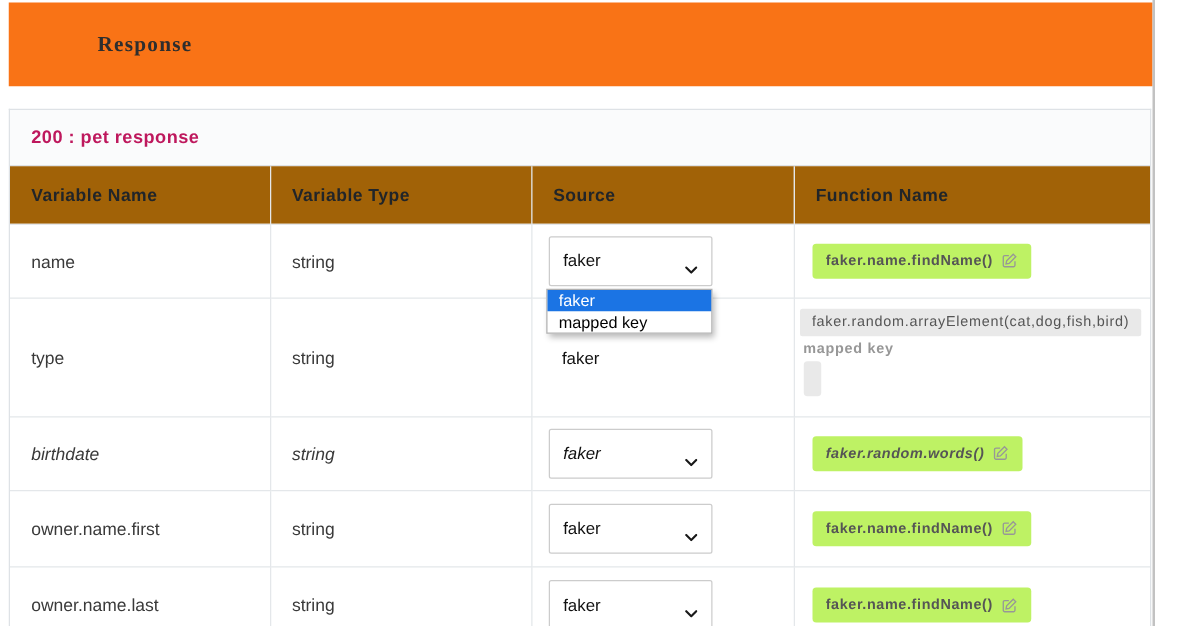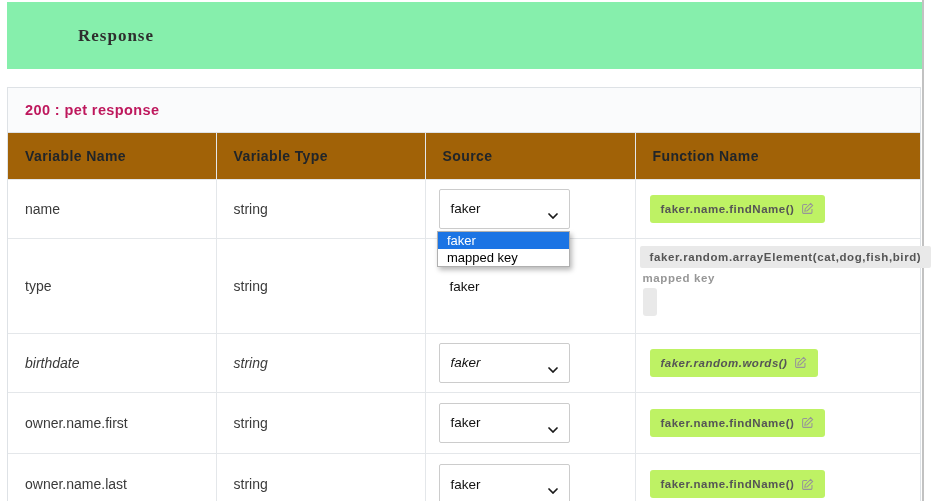--- a/index.html
+++ b/index.html
@@ -1,21 +1,21 @@
 <!DOCTYPE html>
 <html><head>
 <meta charset="utf-8">
 <style>
   * { margin:0; padding:0; box-sizing:border-box; }
   html,body { width:947px; height:501px; overflow:hidden; background:#fff;
               font-family:"Liberation Sans", sans-serif; position:relative; }
 
   
   .band { position:absolute; left:7px; top:2px; width:915px; height:67px;
-          background:#86efac; }
+          background:#f97316; }
   .band-title { position:absolute; left:71px; top:24px;
                 font-family:"Liberation Serif", serif; font-weight:bold;
                 font-size:17px; letter-spacing:1px; color:#2e2e2e; }
 
   
   .vline { position:absolute; left:922px; top:0; width:2px; height:501px;
            background:#c2c2c2; }
 
   
   .panel { position:absolute; left:7px; top:87px; width:914px; height:430px;
@@ -63,21 +63,21 @@
   
   .badge { display:inline-flex; align-items:center; height:28px;
            background:#bef264; border-radius:3px; padding:0 11px;
            font-size:11.5px; font-weight:bold; letter-spacing:.5px;
            color:#555; white-space:nowrap; }
   .badge .edit { margin-left:7px; display:inline-flex; }
 
   
   td.fn-wrap { vertical-align:top; padding:6px 8px 0 4px; line-height:23px; }
   .badge-inline { background:#e9e9e9; border-radius:2px; padding:5px 10px;
-                  font-size:11.5px; font-weight:bold; letter-spacing:.6px;
+                  font-size:11.5px; font-weight:normal; letter-spacing:.6px;
                   color:#555;text-align:right; }
   .sec-label { font-size:11.5px; font-weight:bold; letter-spacing:.6px;
                color:#979797; margin:2px 0 0 3px; line-height:14px; }
   .empty-badge { display:inline-block; width:14px; height:28px;
                  background:#e9e9e9; border-radius:3px; margin:3px 0 0 3px; }
 </style>
 </head>
 <body>
 
 <div class="band">

